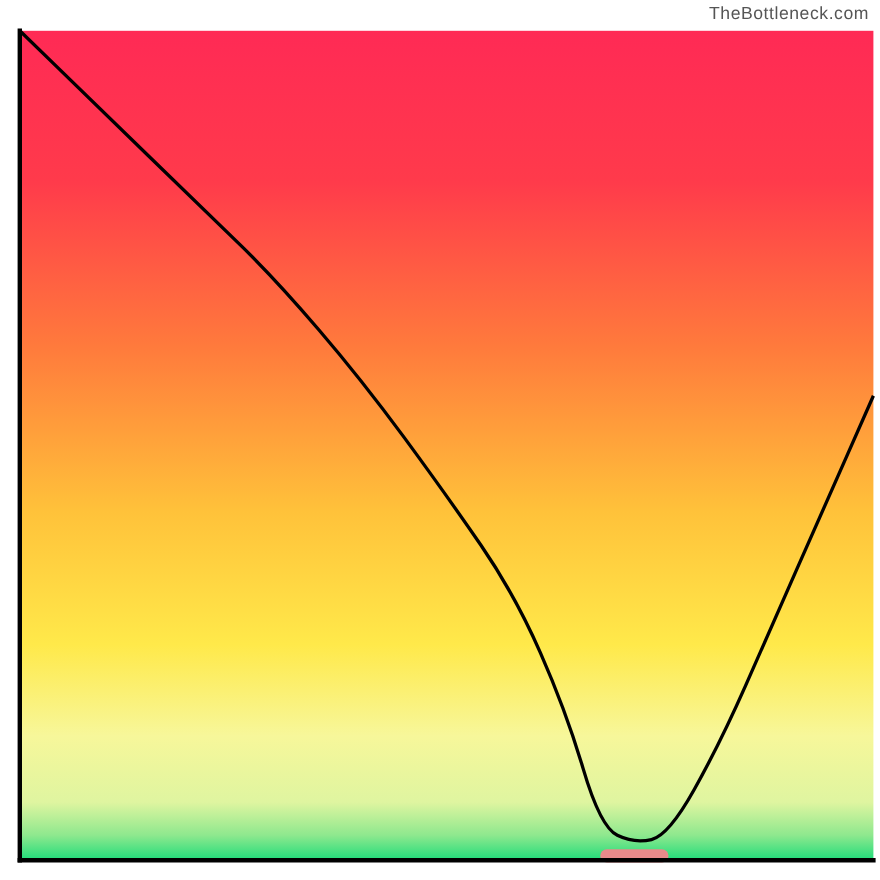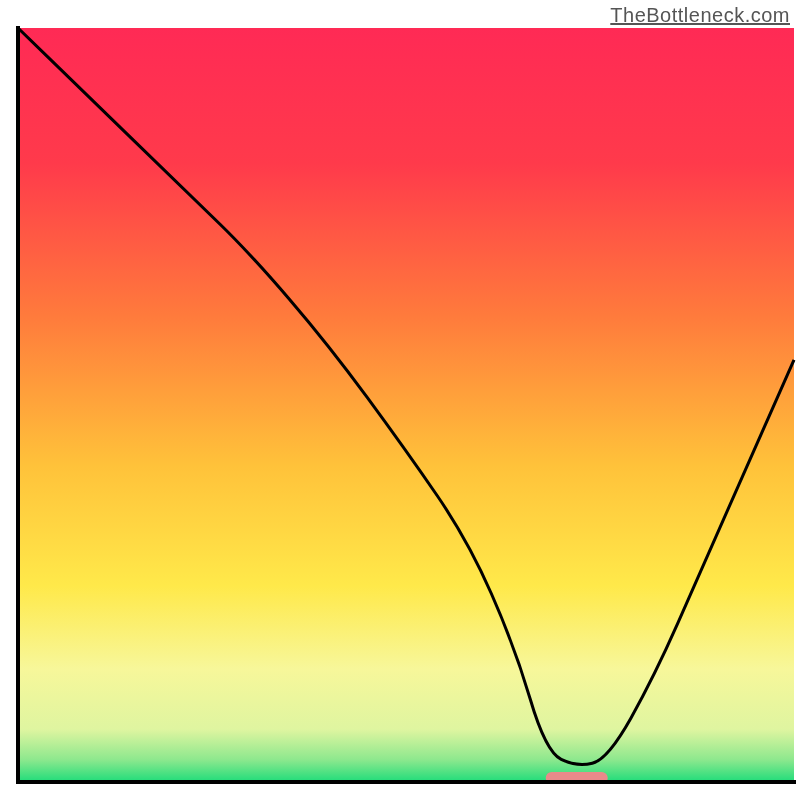--- a/index.html
+++ b/index.html
@@ -13,25 +13,24 @@
   .chart-container {
     position: relative;
     width: 800px;
     height: 800px;
   }
   .watermark {
     position: absolute;
     top: 4px;
     right: 10px;
     color: #555555;
-    font-size: 20px;
+    font-size: 16px;
     font-weight: 500;
     letter-spacing: 0.5px;
     z-index: 5;
-    text-decoration: underline;
   }
   svg {
     position: absolute;
     top: 0;
     left: 0;
   }
 </style>
 </head>
 <body>
 

